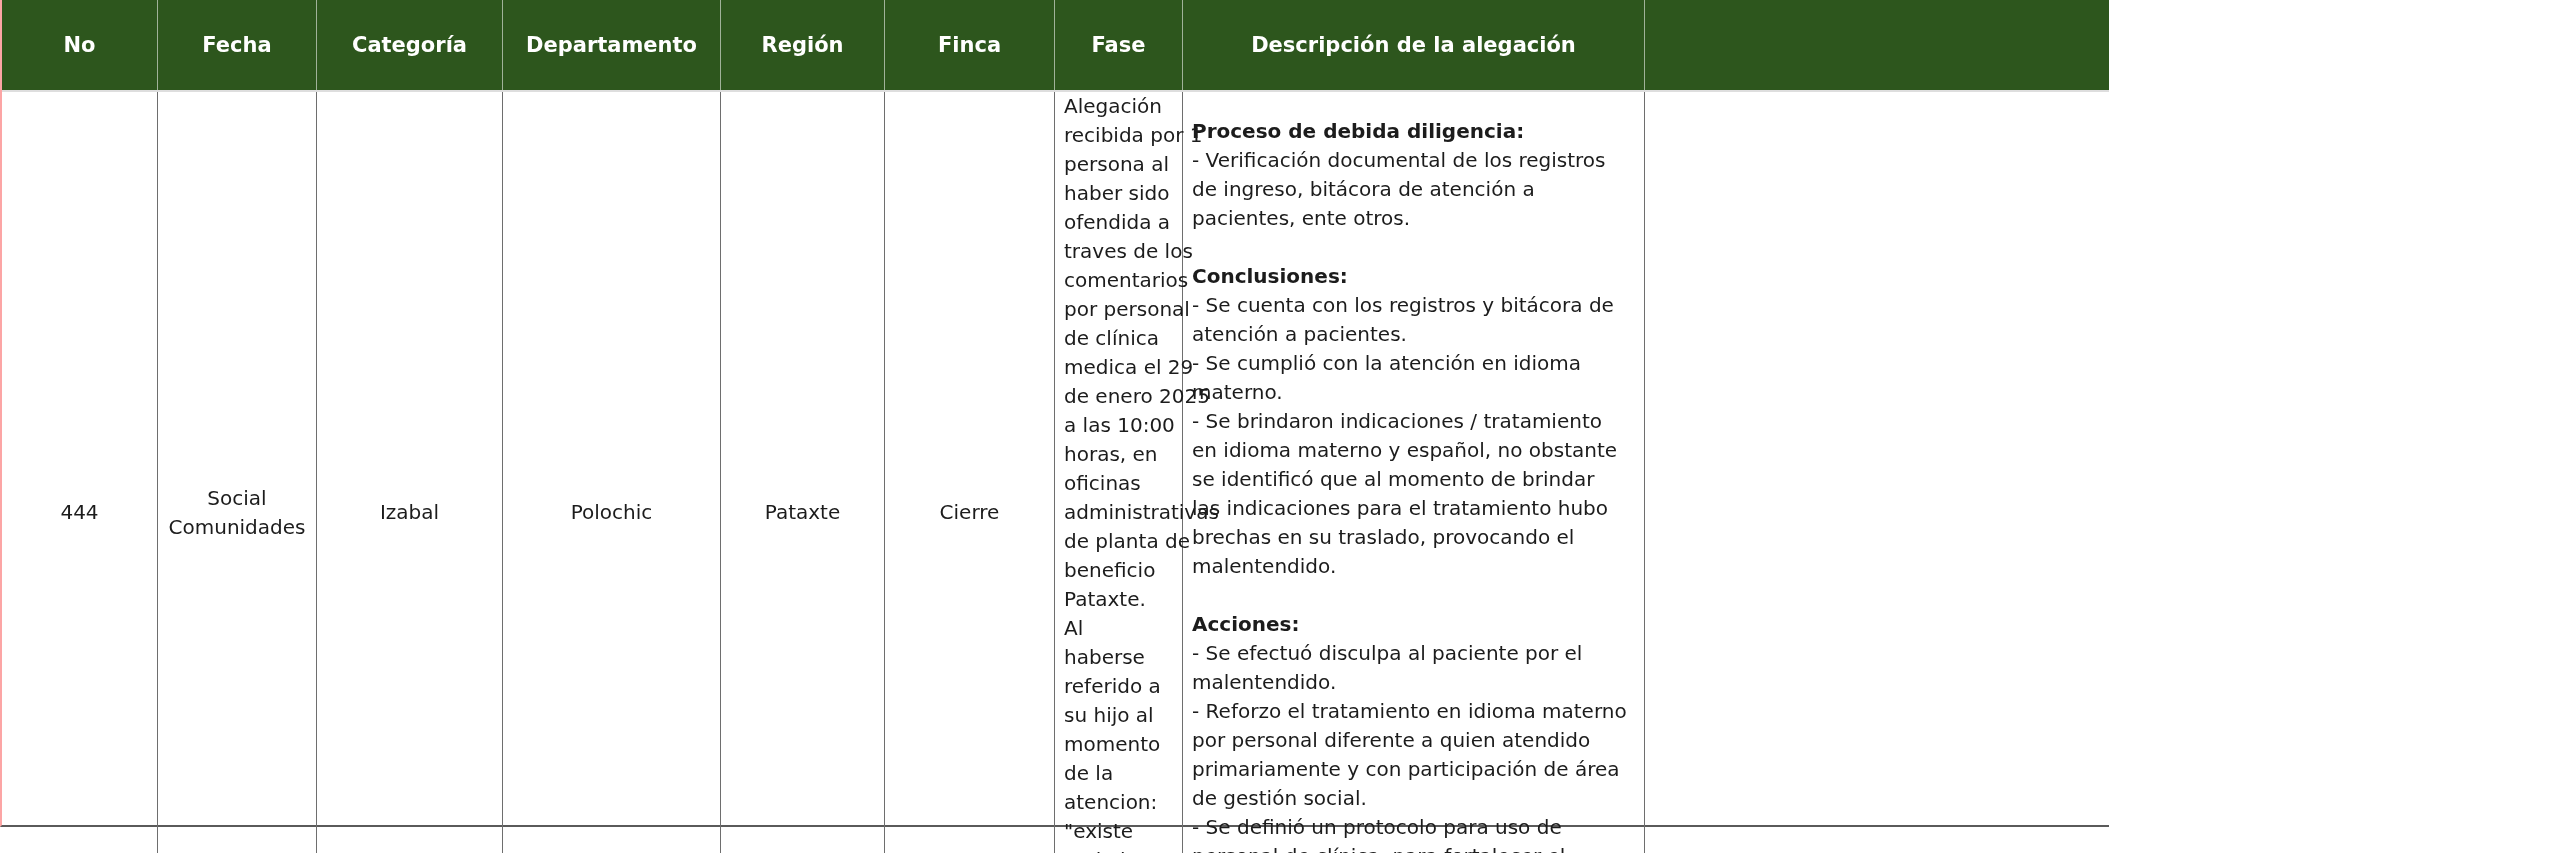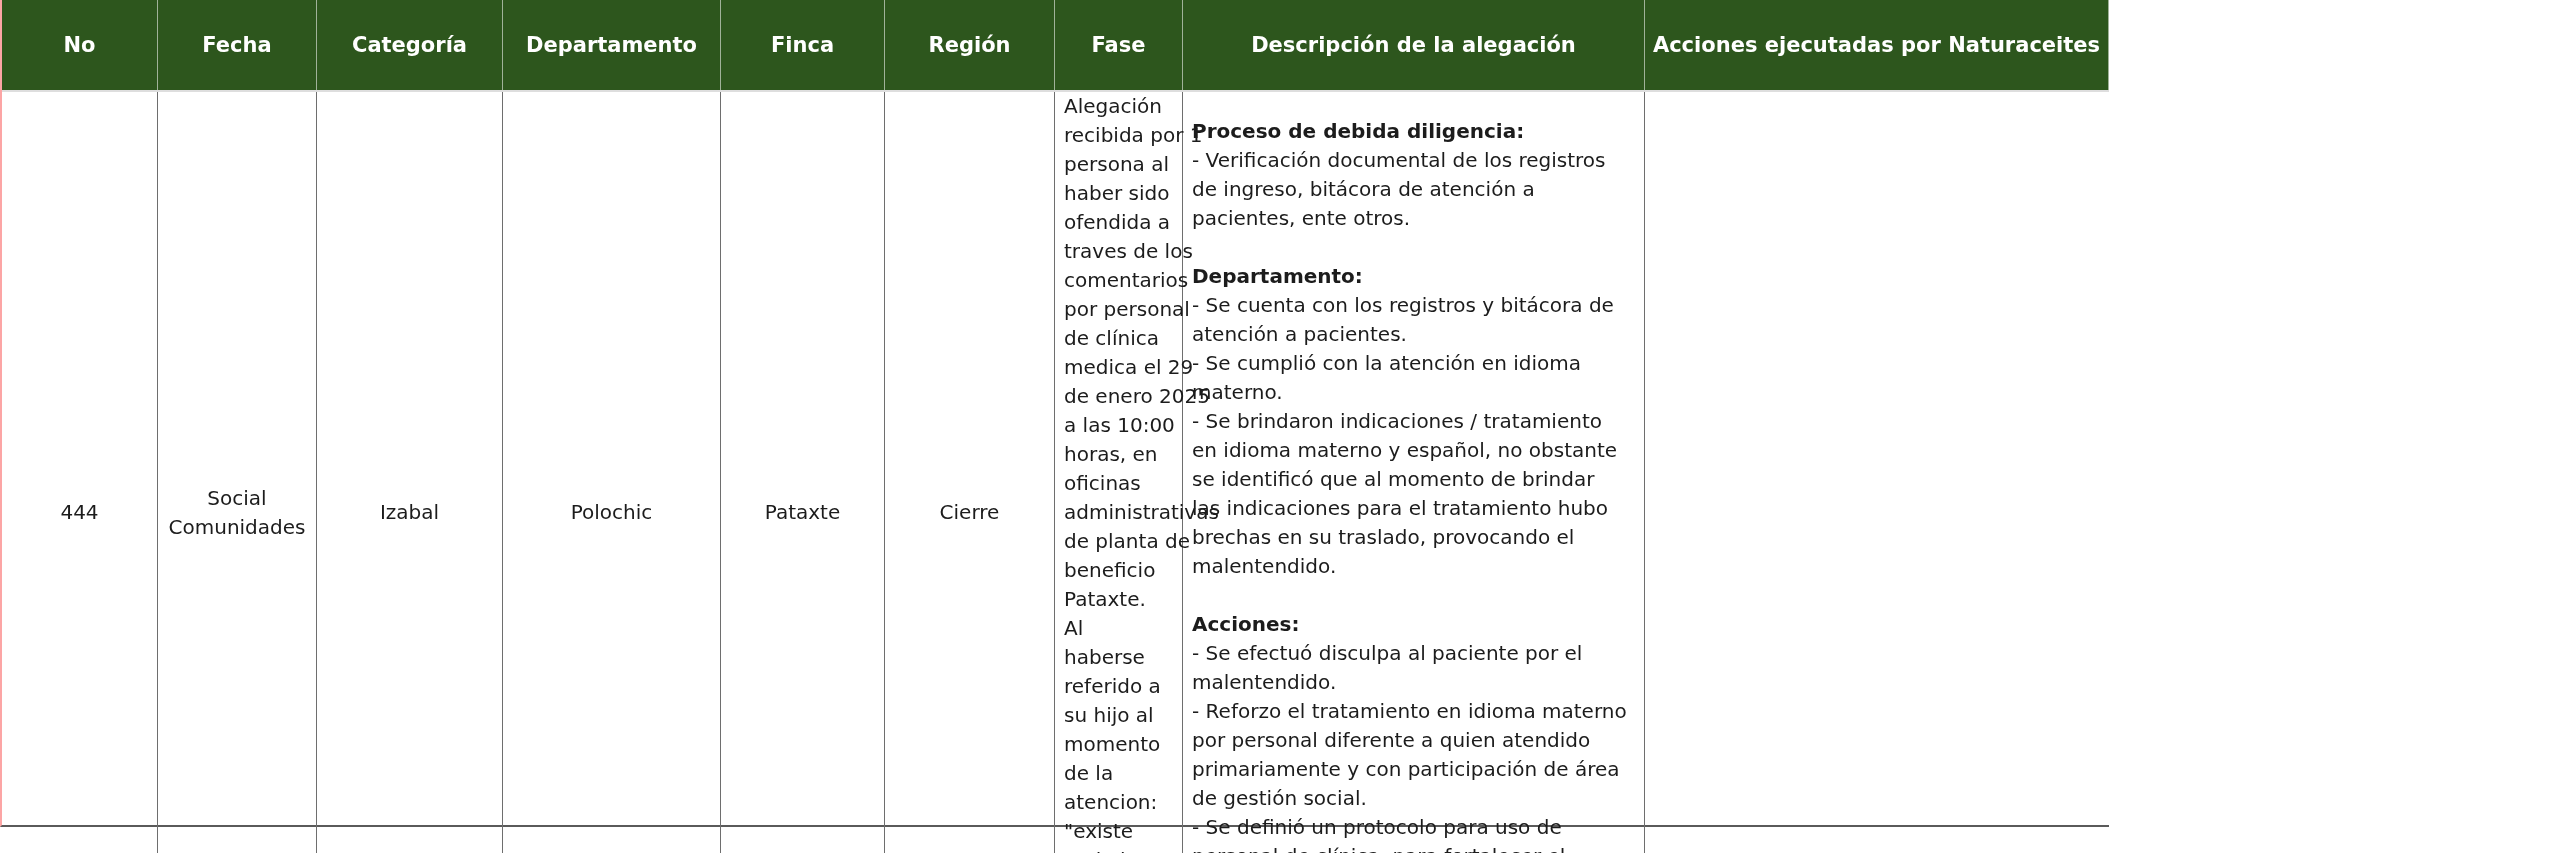--- a/index.html
+++ b/index.html
@@ -60,25 +60,24 @@
 </head>
 <body>
 
 <div class="grievance-table">
 
   <div class="hdr-row">
     <div class="hdr-cell">No</div>
     <div class="hdr-cell">Fecha</div>
     <div class="hdr-cell">Categoría</div>
     <div class="hdr-cell">Departamento</div>
+    <div class="hdr-cell">Región</div>
     <div class="hdr-cell">Finca</div>
-    <div class="hdr-cell">Región</div>
     <div class="hdr-cell">Fase</div>
     <div class="hdr-cell">Descripción de la alegación</div>
-    <div class="hdr-cell">Acciones ejecutadas por Naturaceites</div>
   </div>
 
   <div class="body-row">
     <div class="cell">444</div>
     <div class="cell">Social Comunidades</div>
     <div class="cell">Izabal</div>
     <div class="cell">Polochic</div>
     <div class="cell">Pataxte</div>
     <div class="cell">Cierre</div>
 
@@ -86,21 +85,21 @@
       <p>Alegación recibida por 1 persona al haber sido ofendida a traves de los comentarios por personal de clínica medica el 29 de enero 2025 a las 10:00 horas, en oficinas administrativas de planta de beneficio Pataxte.</p>
       <p>Al haberse referido a su hijo al momento de la atencion: "existe mal olor y debe bañarse"</p>
     </div>
 
     <div class="cell text-block acc-cell">
       <div class="acc-section">
         <p class="acc-title">Proceso de debida diligencia:</p>
         <p>- Verificación documental de los registros de ingreso, bitácora de atención a pacientes, ente otros.</p>
       </div>
       <div class="acc-section">
-        <p class="acc-title">Departamento:</p>
+        <p class="acc-title">Conclusiones:</p>
         <p>- Se cuenta con los registros y bitácora de atención a pacientes.</p>
         <p>- Se cumplió con la atención en idioma materno.</p>
         <p>- Se brindaron indicaciones / tratamiento en idioma materno y español, no obstante se identificó que al momento de brindar las indicaciones para el tratamiento hubo brechas en su traslado, provocando el malentendido.</p>
       </div>
       <div class="acc-section">
         <p class="acc-title">Acciones:</p>
         <p>- Se efectuó disculpa al paciente por el malentendido.</p>
         <p>- Reforzo el tratamiento en idioma materno por personal diferente a quien atendido primariamente y con participación de área de gestión social.</p>
         <p>- Se definió un protocolo para uso de personal de clínica, para fortalecer el actuar y comunicación con pacientes.</p>
       </div>

